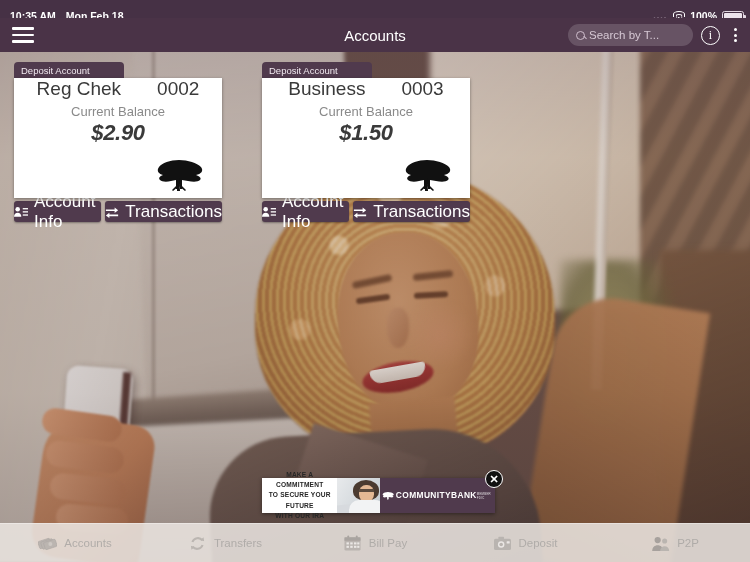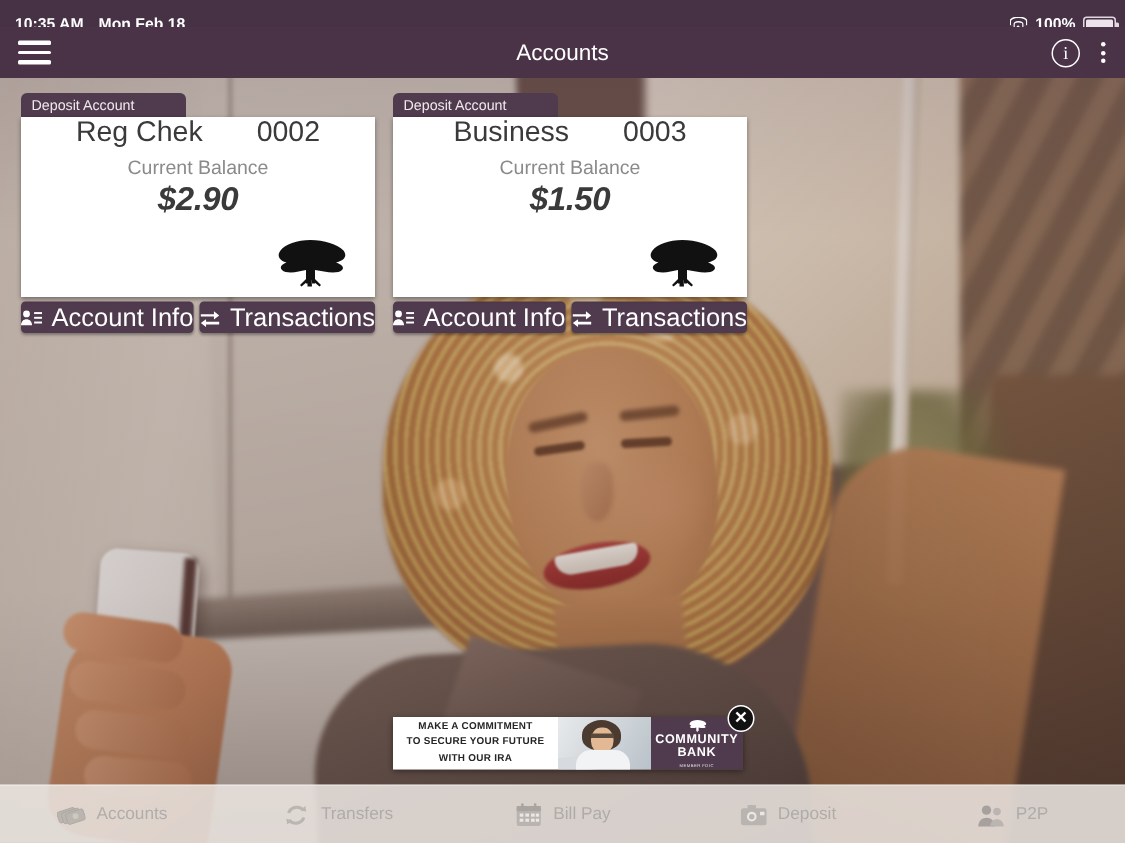--- a/index.html
+++ b/index.html
@@ -258,21 +258,21 @@
   #info-icon {
     width: 19px; height: 19px; border: 1.5px solid #fff; border-radius: 50%;
     color: #fff; font-size: 12px; font-family: "Liberation Serif", serif;
     display: flex; align-items: center; justify-content: center; cursor: pointer;
   }
   #overflow-menu { width: 14px; display: flex; flex-direction: column; align-items: center; gap: 2.4px; cursor: pointer; padding: 2px 0; }
   #overflow-menu span { width: 3px; height: 3px; background: #fff; border-radius: 50%; }
 
   
   #cards-area { position: absolute; left: 0; top: 52px; width: 750px; height: 180px; }
-  .acct-card { position: absolute; width: 236px; }
+  .acct-card { position: absolute; width: 208px; }
   .acct-card.c0 { left: 14px; top: 10px; }
   .acct-card.c1 { left: 262px; top: 10px; }
   .card-tab {
     width: 110px; height: 16px; background: #503a4d;
     border-radius: 4px 4px 0 0;
     color: #f0e8ef; font-size: 9.5px;
     display: flex; align-items: center; padding-left: 7px;
   }
   .card-body {
     background: #fff; height: 120px; position: relative;
@@ -313,21 +313,21 @@
   #ad-photo { width: 62px; position: relative; overflow: hidden; background: #a8b0b8; }
   .adp { position: absolute; }
   .adp-wall { left: 0; top: 0; width: 62px; height: 35px; background: linear-gradient(120deg,#e8eaec,#b9c2c9); }
   .adp-hair { left: 16px; top: 2px; width: 26px; height: 20px; border-radius: 50% 50% 40% 40%; background: #4a3a30; }
   .adp-face { left: 22px; top: 7px; width: 15px; height: 17px; border-radius: 46%; background: #e3b894; }
   .adp-glass { left: 22px; top: 11px; width: 15px; height: 3px; background: #5a4a3e; }
   .adp-body { left: 12px; top: 22px; width: 36px; height: 14px; border-radius: 10px 10px 0 0; background: #f2f3f4; }
   .adp-lap { left: 0; top: 26px; width: 28px; height: 10px; background: #d7dade; transform: rotate(-6deg); }
   #ad-logo {
     flex: 1; background: #503a4d; color: #fff;
-    display: flex; flex-direction: column; align-items: center; justify-content: center;
+    display: flex; flex-direction: row; align-items: center; justify-content: center;
     gap: 0px;
   }
   #ad-logo .logo-tree { width: 20px; height: 9px; }
   #ad-logo .l1 { font-size: 8.4px; font-weight: bold; letter-spacing: .4px; line-height: 1.05; }
   #ad-logo .l2 { font-size: 8.4px; font-weight: bold; letter-spacing: .4px; line-height: 1.05; }
   #ad-logo .l3 { font-size: 2.8px; letter-spacing: .3px; margin-top: 1.5px; opacity: .85; }
   #ad-close {
     position: absolute; right: -8px; top: -8px; width: 18px; height: 18px;
     background: #111; border: 1.5px solid #fff; border-radius: 50%;
     color: #fff; font-size: 11px; font-weight: bold;
@@ -407,20 +407,24 @@
 </div>
 
 <div id="nav-bar">
   <div id="hamburger">
     <span></span>
       <span></span>
       <span></span>
   </div>
   <div id="nav-title">Accounts</div>
   <div id="nav-right">
+    <div id="search-box">
+      <span class="mag"></span>
+      <span id="search-ph">Search by T...</span>
+    </div>
     <div id="info-icon">i</div>
     <div id="overflow-menu">
       <span></span>
         <span></span>
         <span></span>
     </div>
   </div>
 </div>
 
 <div id="cards-area">

